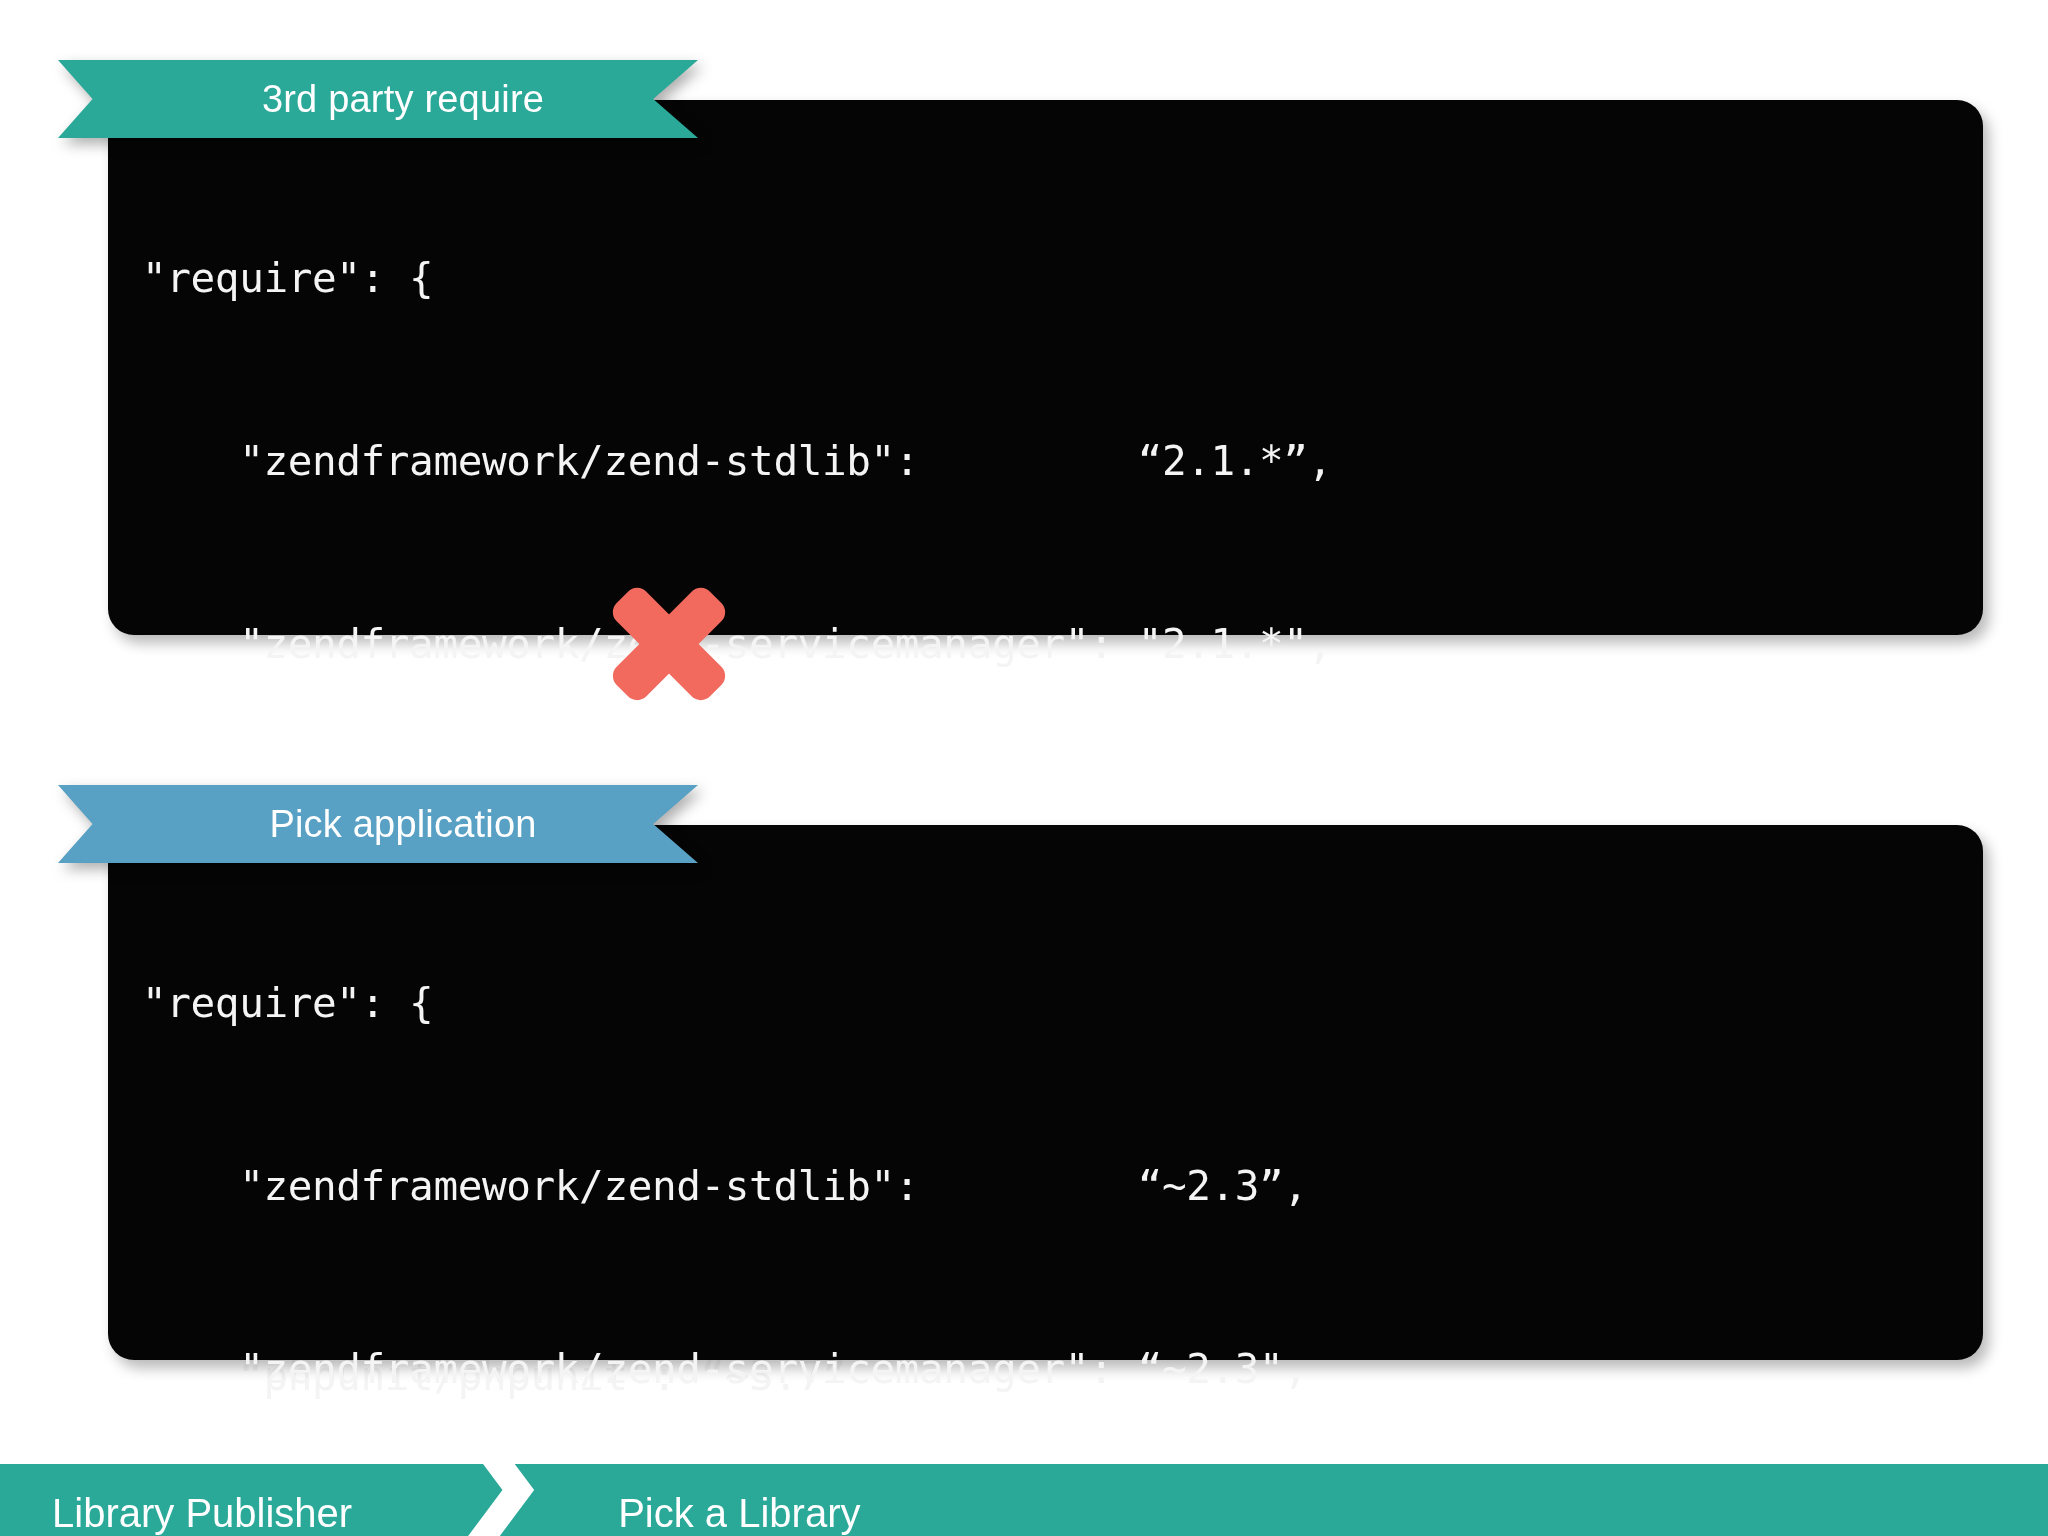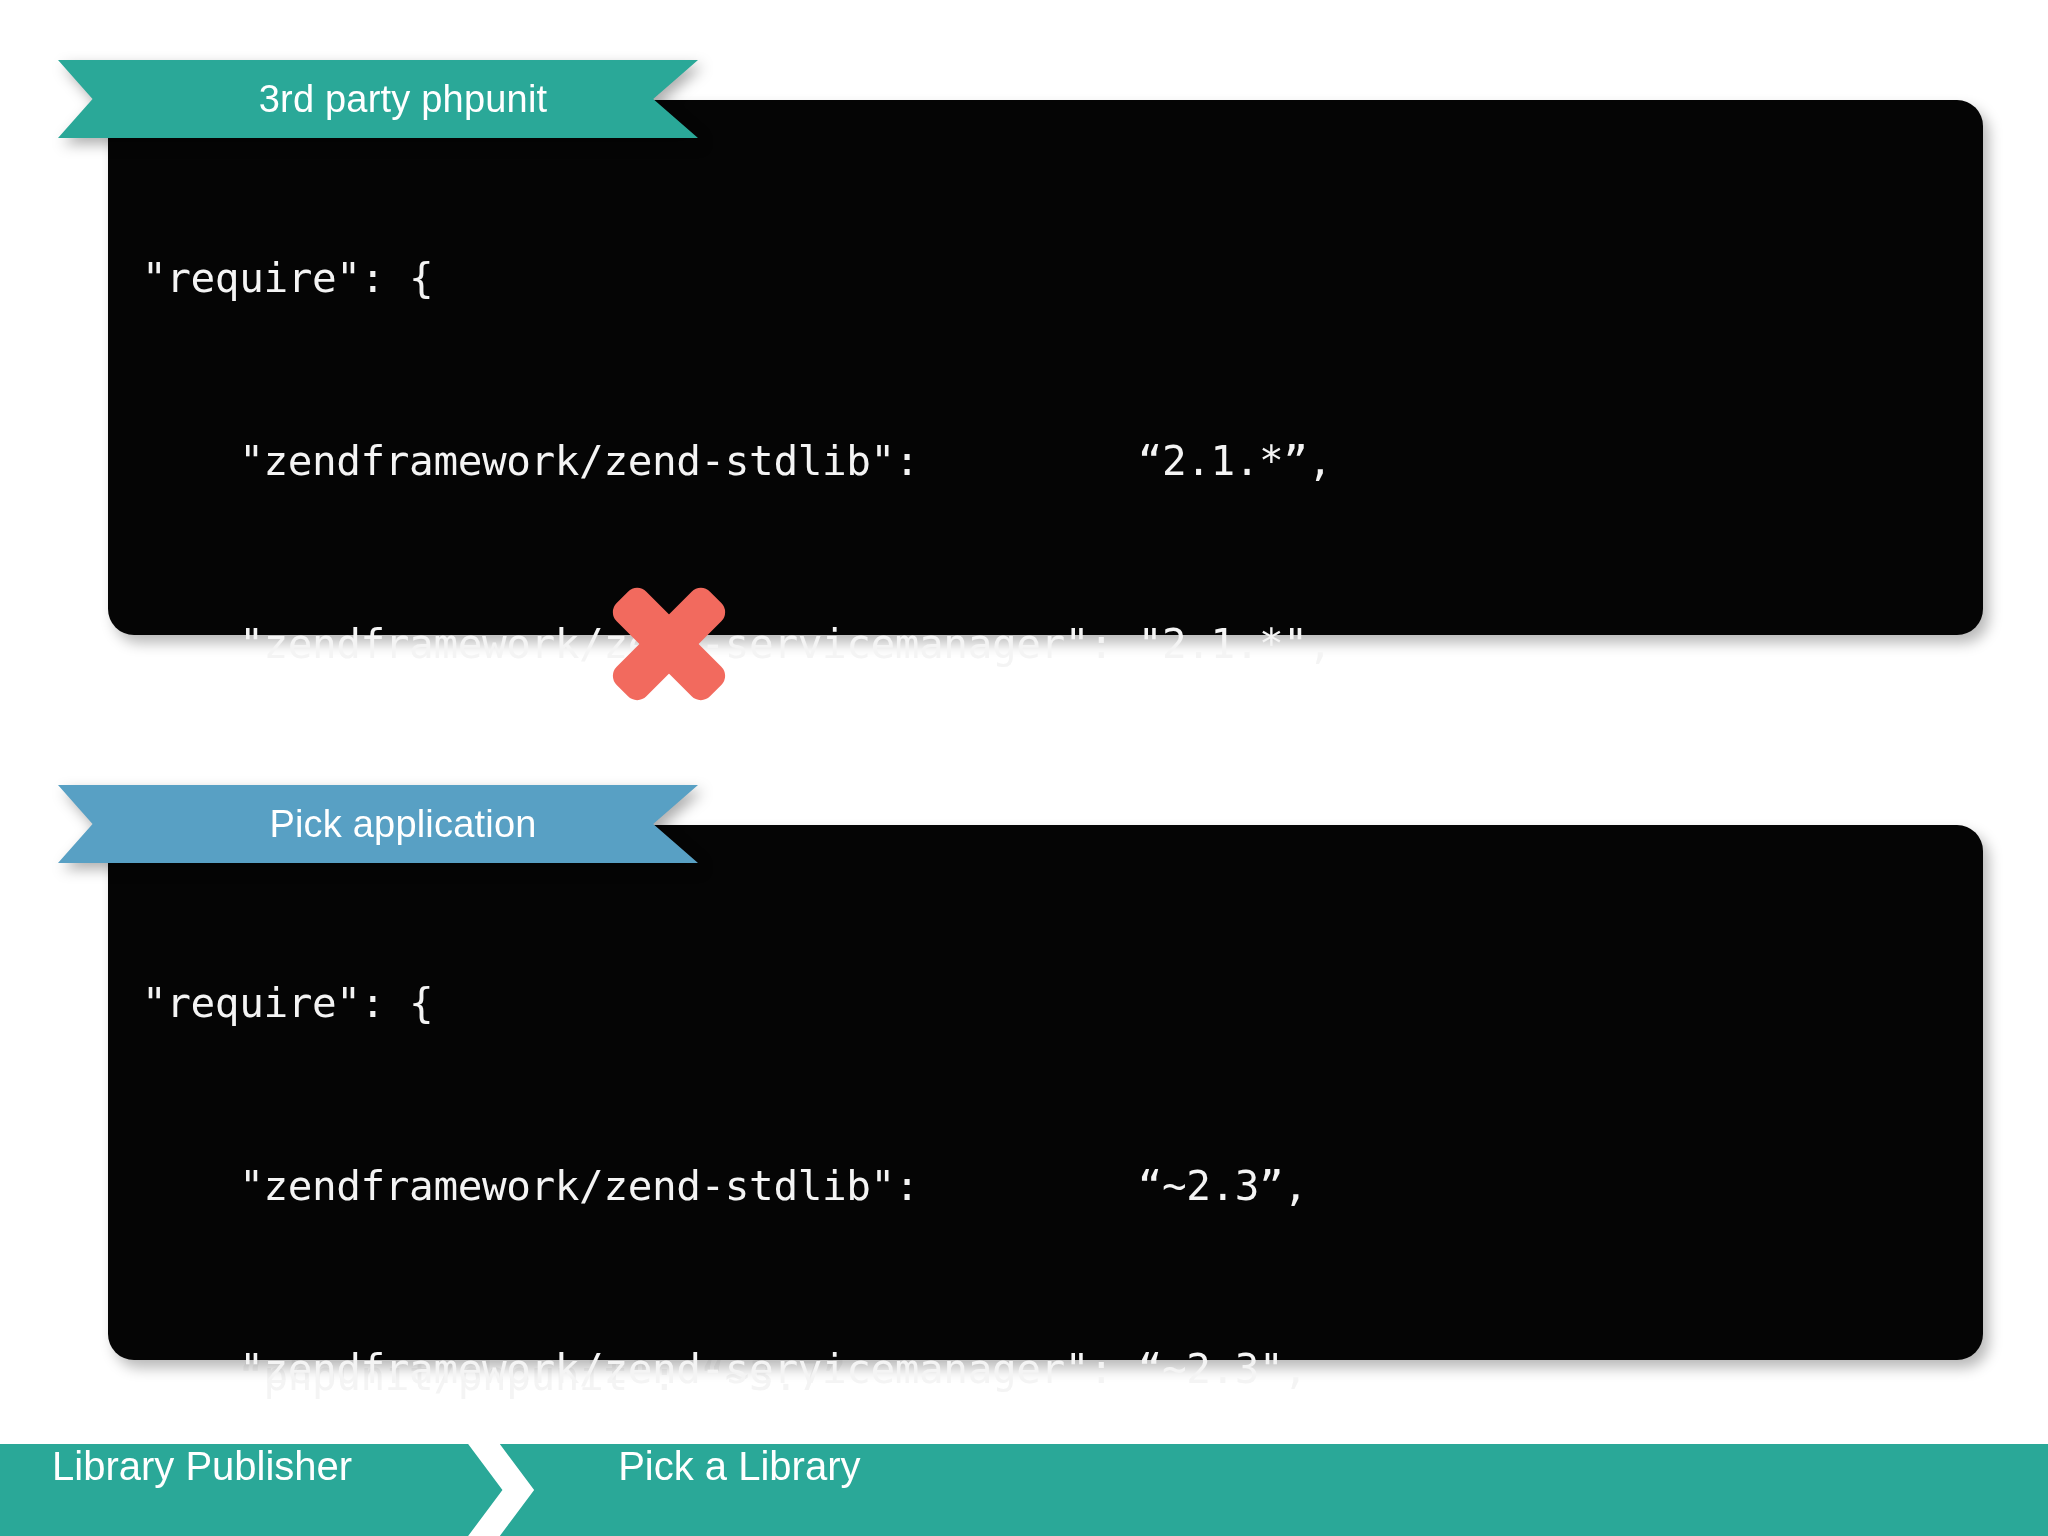--- a/index.html
+++ b/index.html
@@ -118,24 +118,24 @@
   }
   .x-marker .bar-1 { transform: rotate(45deg); }
   .x-marker .bar-2 { transform: rotate(-45deg); }
 
   
   .footer {
     position: absolute;
     left: 0;
     bottom: 0;
     width: 2048px;
-    height: 92px;
+    height: 72px;
     background: #2aa898;
     display: flex;
-    align-items: flex-start;
+    align-items: flex-end;
     overflow: hidden;
   }
   .footer-crumb {
     color: #ffffff;
     font-size: 40px;
     font-family: "Liberation Sans", sans-serif;
     white-space: nowrap;
   }
   .crumb-1 { margin-left: 52px; }
   .crumb-2 { margin-left: 84px; }
@@ -176,21 +176,21 @@
       </div>
 
       <div class="x-marker">
         <div class="bar bar-1"></div>
         <div class="bar bar-2"></div>
       </div>
     </div>
 
     <div class="ribbon ribbon-teal">
       <div class="ribbon-shape"></div>
-      <div class="ribbon-label">3rd party phpunit</div>
+      <div class="ribbon-label">3rd party require</div>
     </div>
 
   </div>
 
   <div class="section section-b">
 
     <div class="code-card code-card-b">
       <div class="code-block">
         <div class="code-line">"require": {</div>
         <div class="code-line">    "zendframework/zend-stdlib":         “~2.3”,</div>

